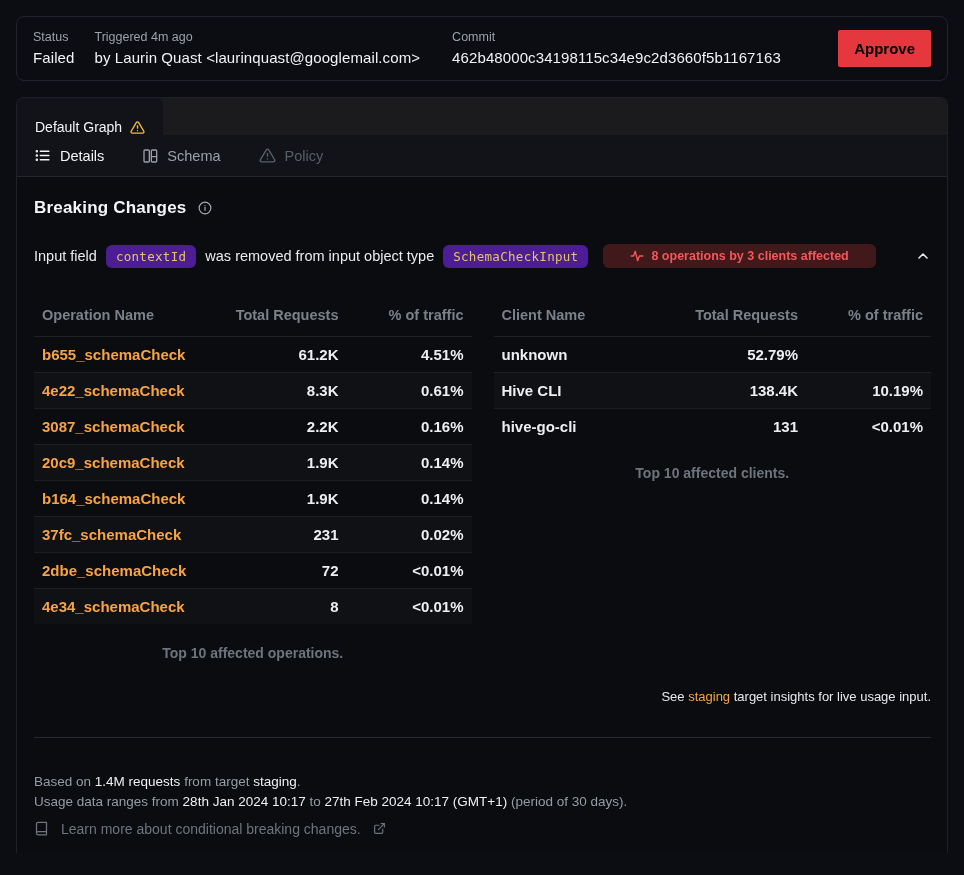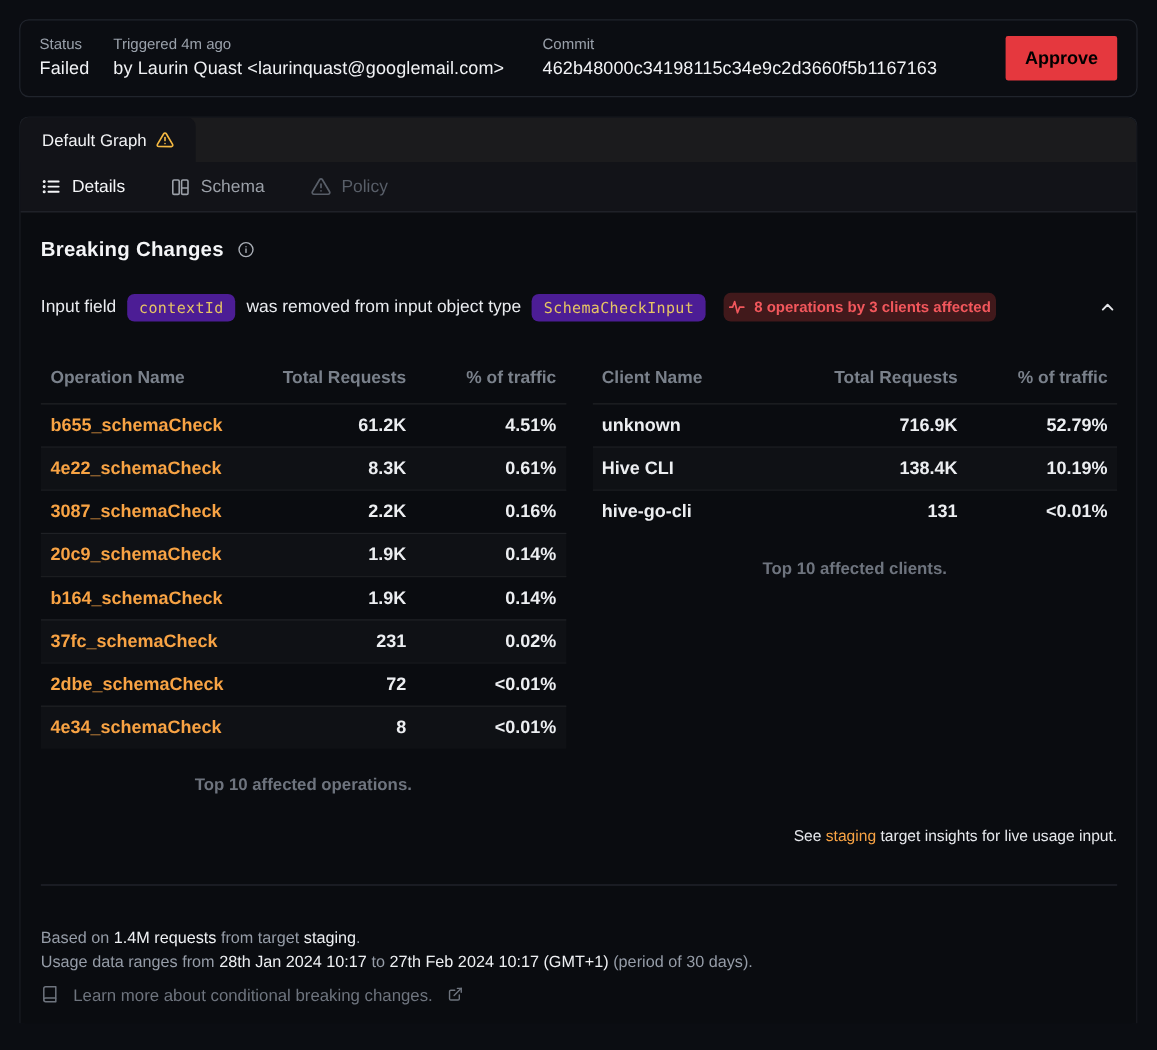--- a/index.html
+++ b/index.html
@@ -60,21 +60,21 @@
     background: #1b1b1d;
     height: 37px;
     display: flex;
   }
   .graph-tab {
     background: #121318;
     border-radius: 7px 7px 0 0;
     padding: 0 18px;
     height: 37px;
     display: flex;
-    align-items: center;
+    align-items: flex-end;
     gap: 8px;
     font-size: 14px;
     color: #f2f3f5;
     cursor: pointer;
   }
   .tabsrow {
     background: #121318;
     height: 42px;
     display: flex;
     align-items: center;
@@ -115,21 +115,21 @@
     padding: 4px 10px;
     font-family: "DejaVu Sans Mono", monospace;
     font-size: 12.5px;
     color: #e6c464;
     letter-spacing: .3px;
   }
   .affected-badge {
     margin-left: 6px;
     background: #41191b;
     border-radius: 6px;
-    padding: 5px 4px;
+    padding: 5px 27px;
     display: flex;
     align-items: center;
     gap: 7px;
     color: #f2575c;
     font-size: 12.5px;
     font-weight: 700;
   }
   .chevron { margin-left: auto; color: #e4e5e8; display: flex; cursor: pointer; }
 
   
@@ -362,21 +362,20 @@
         <div class="cltable">
           <div class="thead">
             <span>Client Name</span>
             <span class="col-num">Total Requests</span>
             <span class="col-num">% of traffic</span>
           </div>
           <div class="tbody">
 
               <div class="trow">
                 <span>unknown</span>
-                <span class="col-num">716.9K</span>
                 <span class="col-num">52.79%</span>
               </div>
 
               <div class="trow">
                 <span>Hive CLI</span>
                 <span class="col-num">138.4K</span>
                 <span class="col-num">10.19%</span>
               </div>
 
               <div class="trow">

